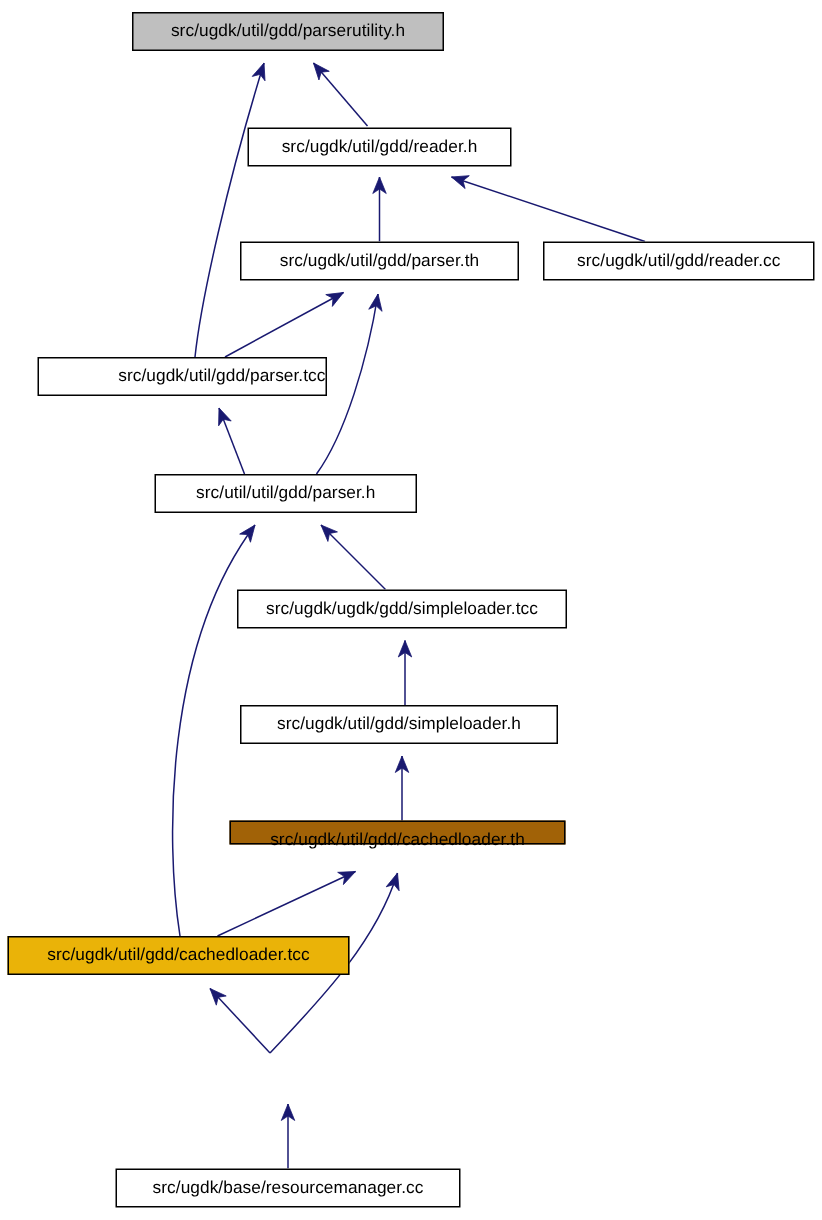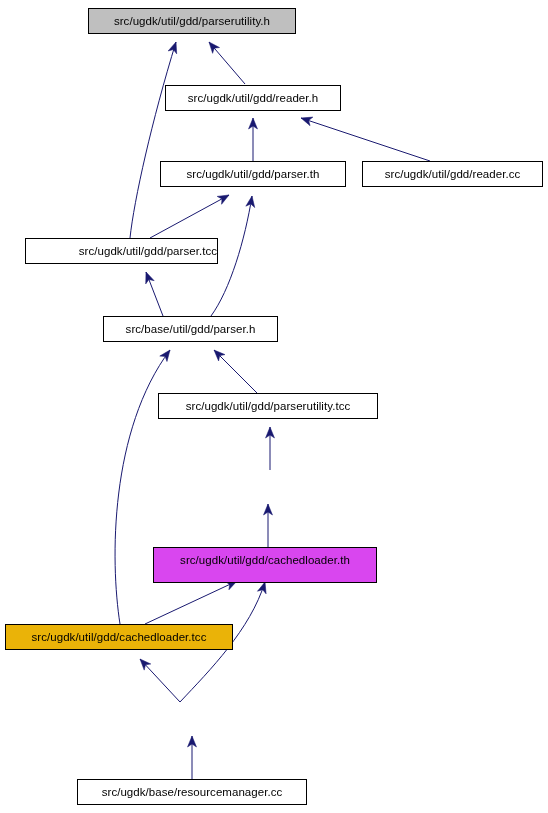--- a/index.html
+++ b/index.html
@@ -92,26 +92,29 @@
     <div class="node" style="left: 362px; top: 161px; width: 181px; height: 26px; background: rgb(255, 255, 255); border-color: rgb(0, 0, 0); color: rgb(0, 0, 0);">
       <span class="node-label">src/ugdk/util/gdd/reader.cc</span>
     </div>
     <div class="node" style="left: 160px; top: 161px; width: 186px; height: 26px; background: rgb(255, 255, 255); border-color: rgb(0, 0, 0); color: rgb(0, 0, 0);">
       <span class="node-label">src/ugdk/util/gdd/parser.th</span>
     </div>
     <div class="node" style="left: 25px; top: 238px; width: 193px; height: 26px; background: rgb(255, 255, 255); border-color: rgb(0, 0, 0); color: rgb(0, 0, 0); text-align: right;">
       <span class="node-label">src/ugdk/util/gdd/parser.tcc</span>
     </div>
     <div class="node" style="left: 103px; top: 316px; width: 175px; height: 26px; background: rgb(255, 255, 255); border-color: rgb(0, 0, 0); color: rgb(0, 0, 0);">
-      <span class="node-label">src/base/util/gdd/parser.h</span>
+      <span class="node-label">src/util/util/gdd/parser.h</span>
     </div>
     <div class="node" style="left: 158px; top: 393px; width: 220px; height: 26px; background: rgb(255, 255, 255); border-color: rgb(0, 0, 0); color: rgb(0, 0, 0);">
-      <span class="node-label">src/ugdk/util/gdd/parserutility.tcc</span>
+      <span class="node-label">src/ugdk/ugdk/gdd/simpleloader.tcc</span>
     </div>
-    <div class="node" style="left: 153px; top: 547px; width: 224px; height: 36px; background: #d946ef; border-color: rgb(0, 0, 0); color: rgb(0, 0, 0);">
+    <div class="node" style="left: 160px; top: 470px; width: 212px; height: 26px; background: rgb(255, 255, 255); border-color: rgb(0, 0, 0); color: rgb(0, 0, 0);">
+      <span class="node-label">src/ugdk/util/gdd/simpleloader.h</span>
+    </div>
+    <div class="node" style="left: 153px; top: 547px; width: 224px; height: 16px; background: #a16207; border-color: rgb(0, 0, 0); color: rgb(0, 0, 0);">
       <span class="node-label">src/ugdk/util/gdd/cachedloader.th</span>
     </div>
     <div class="node" style="left: 5px; top: 624px; width: 228px; height: 26px; background: #eab308; border-color: rgb(0, 0, 0); color: rgb(0, 0, 0);">
       <span class="node-label">src/ugdk/util/gdd/cachedloader.tcc</span>
     </div>
     <div class="node" style="left: 77px; top: 779px; width: 230px; height: 26px; background: rgb(255, 255, 255); border-color: rgb(0, 0, 0); color: rgb(0, 0, 0);">
       <span class="node-label">src/ugdk/base/resourcemanager.cc</span>
     </div>
   </div>
 

